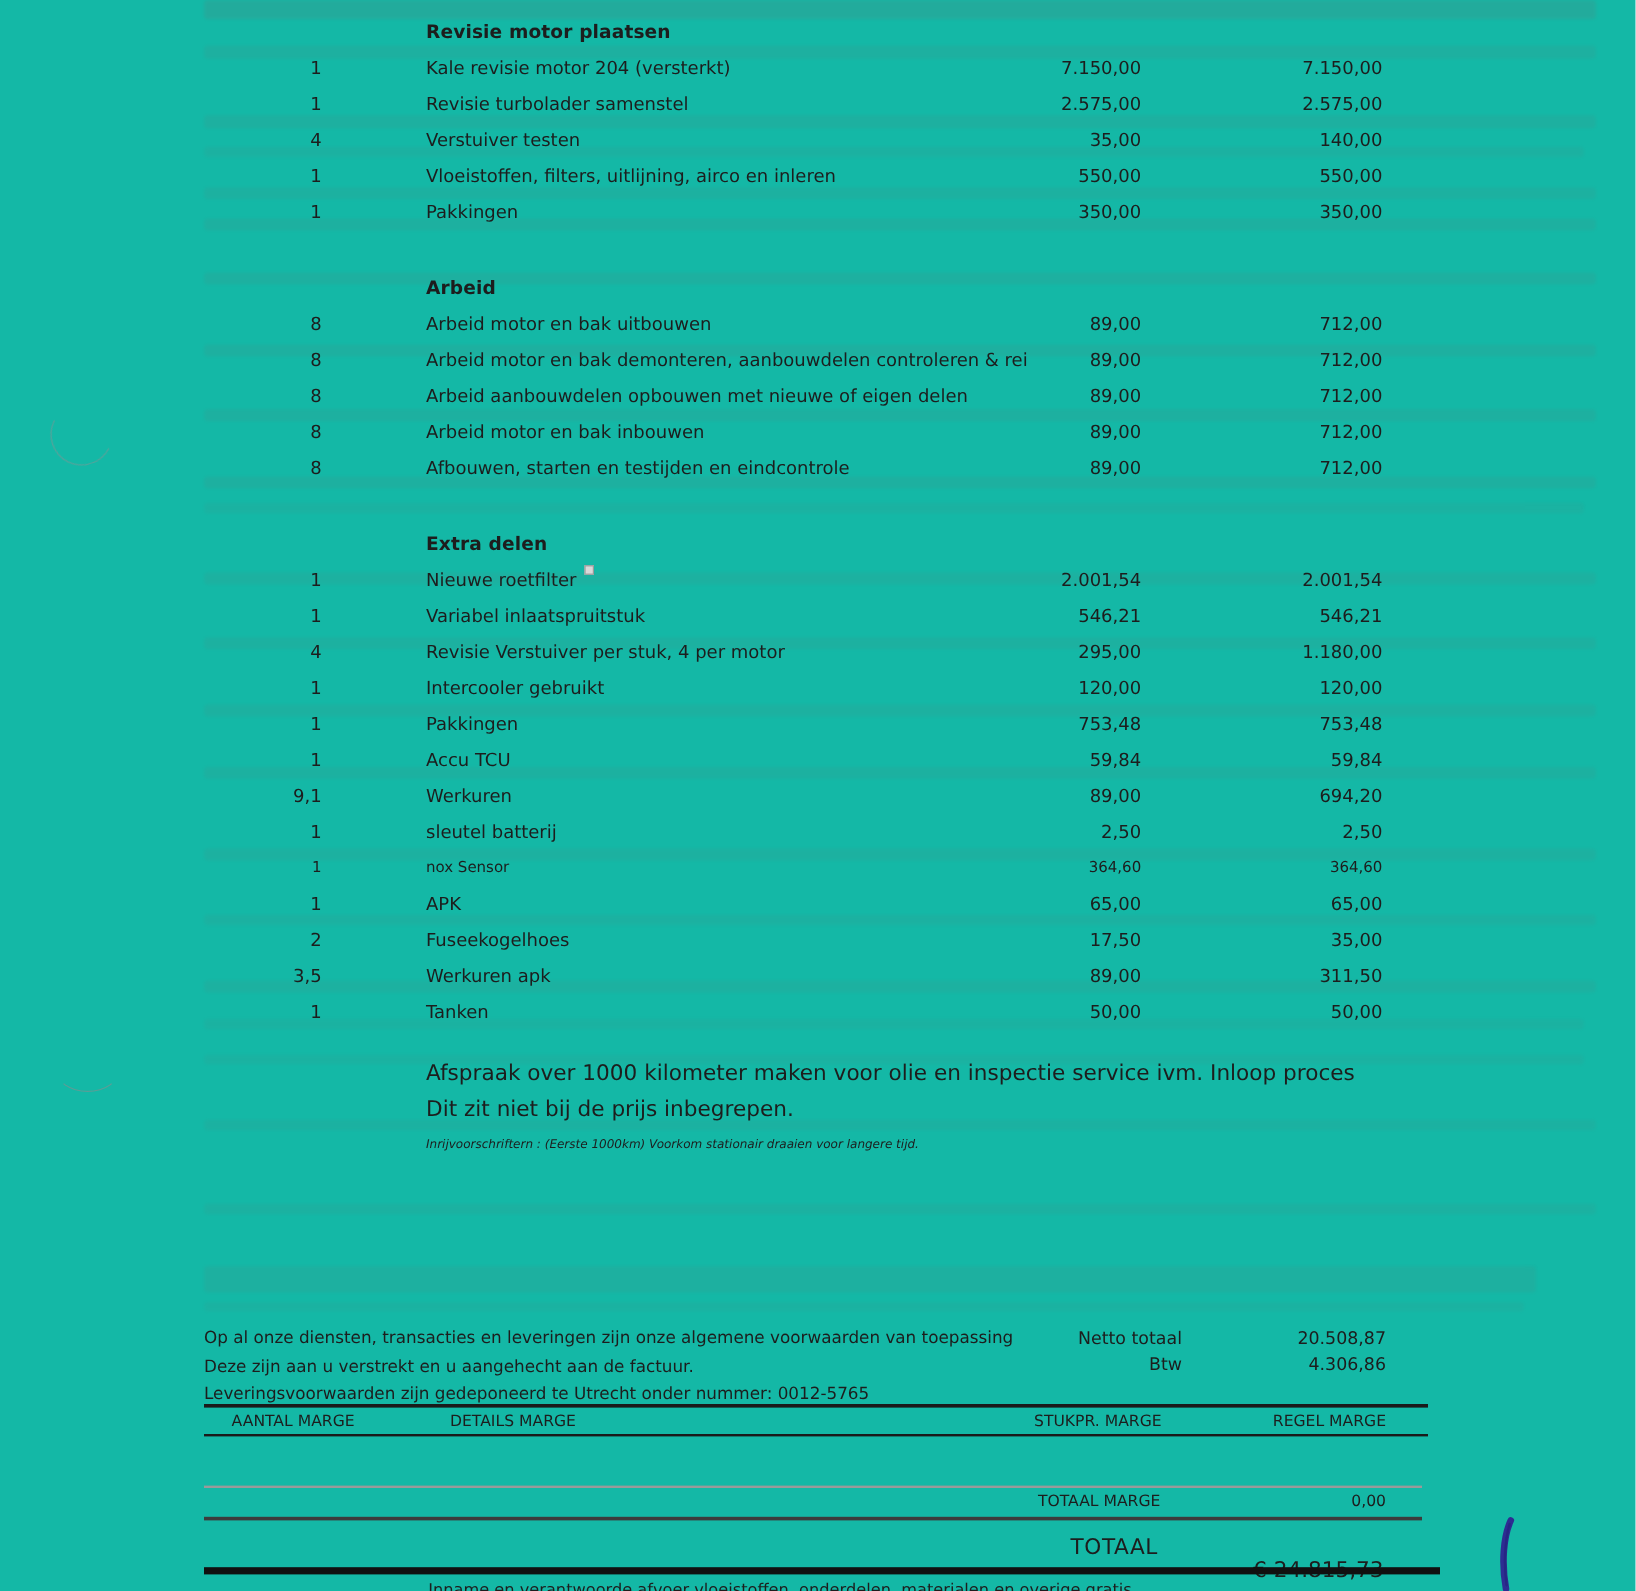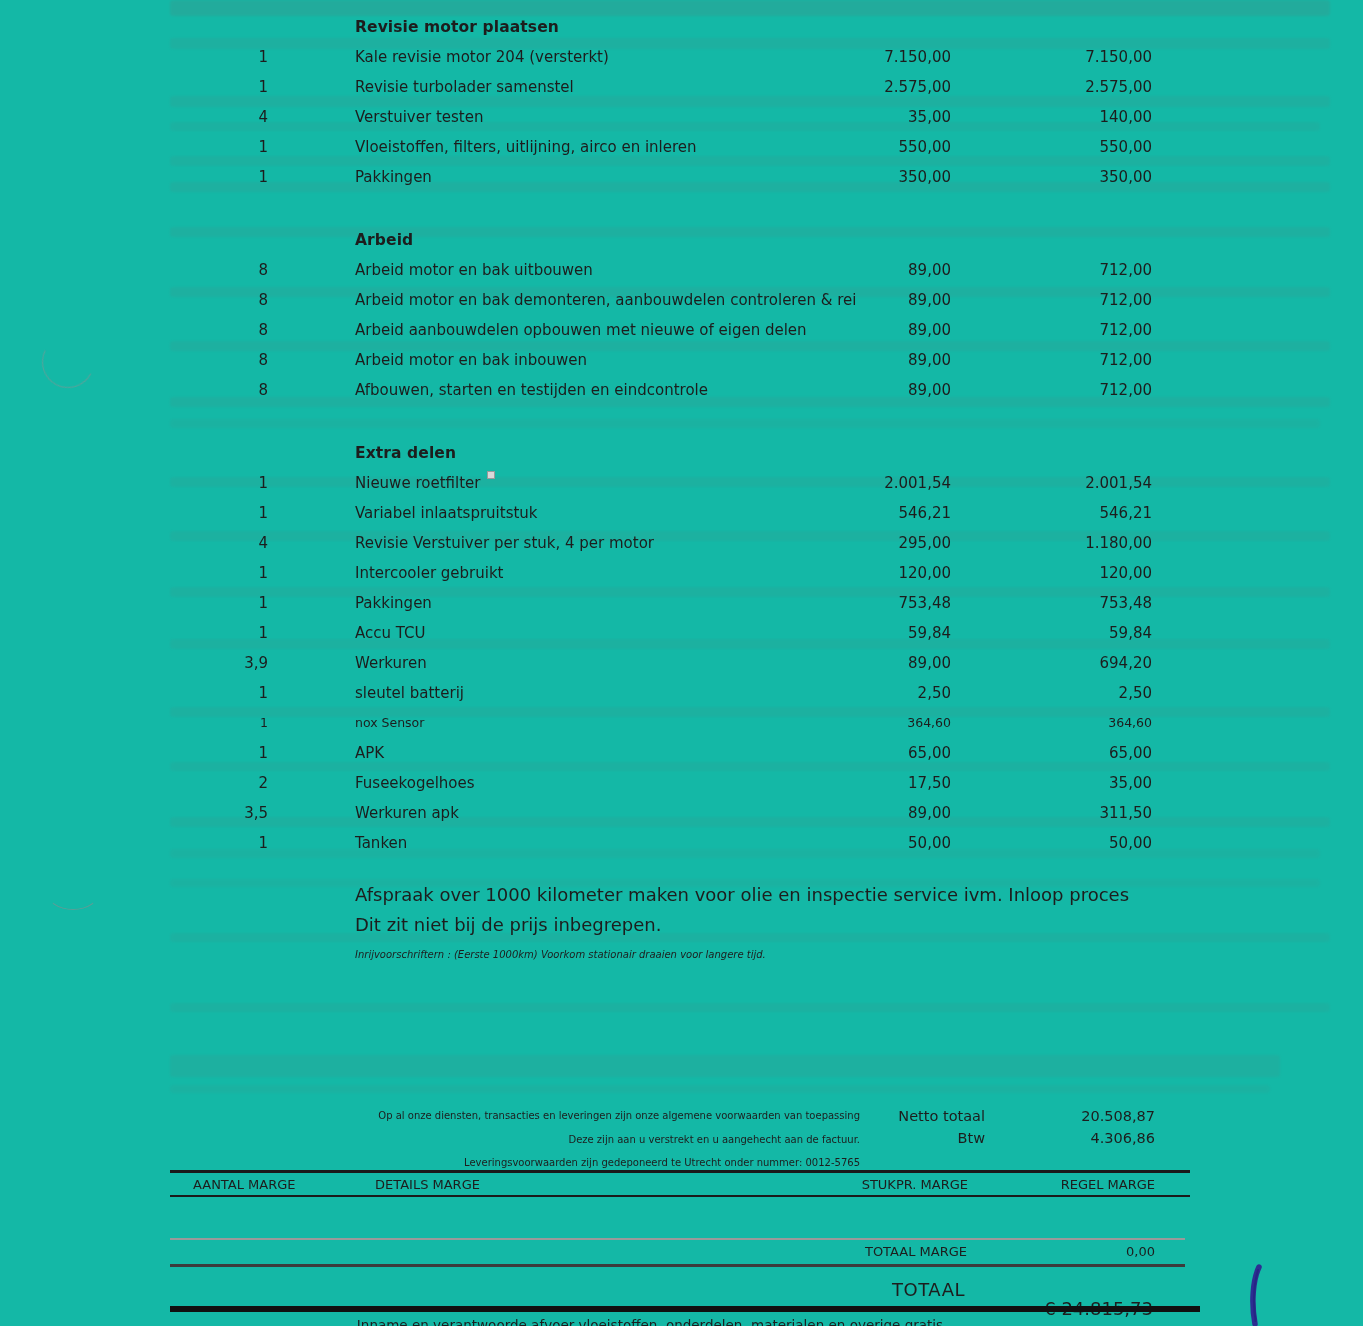--- a/index.html
+++ b/index.html
@@ -35,21 +35,21 @@
     background:#d9d9d9;border:1px solid #9a9a9a;
     vertical-align:9px;
   }
   
   .notes{position:absolute;left:355px;top:880px;white-space:nowrap;}
   .notes .n{font-size:18px;line-height:30px;}
   .notes .i{font-size:10px;line-height:29px;font-style:italic;}
   
   .terms{
     position:absolute;left:170px;top:1104px;width:690px;
-    text-align:right;font-size:10px;line-height:23.5px;white-space:nowrap;
+    text-align:left;font-size:14px;line-height:23.5px;white-space:nowrap;
   }
   .totals-right{position:absolute;top:1105px;left:0;width:100%;font-size:14.5px;}
   .tr-row{position:relative;height:22px;line-height:22px;}
   .tr-label{position:absolute;left:785px;width:200px;text-align:right;}
   .tr-value{position:absolute;left:955px;width:200px;text-align:right;}
   .hline{position:absolute;left:170px;background:#1a1a1a;}
   .marge-header{position:absolute;top:1175px;left:0;width:100%;height:20px;line-height:20px;font-size:13px;}
   .mh-aantal{position:absolute;left:193px;}
   .mh-details{position:absolute;left:375px;}
   .mh-stukpr{position:absolute;left:770px;width:198px;text-align:right;}
@@ -230,21 +230,21 @@
     </div>
 
     <div class="row">
       <span class="qty">1</span>
       <span class="desc"><span class="desc-text">Accu TCU</span></span>
       <span class="unit">59,84</span>
       <span class="total">59,84</span>
     </div>
 
     <div class="row">
-      <span class="qty">3,9</span>
+      <span class="qty">9,1</span>
       <span class="desc"><span class="desc-text">Werkuren</span></span>
       <span class="unit">89,00</span>
       <span class="total">694,20</span>
     </div>
 
     <div class="row">
       <span class="qty">1</span>
       <span class="desc"><span class="desc-text">sleutel batterij</span></span>
       <span class="unit">2,50</span>
       <span class="total">2,50</span>

